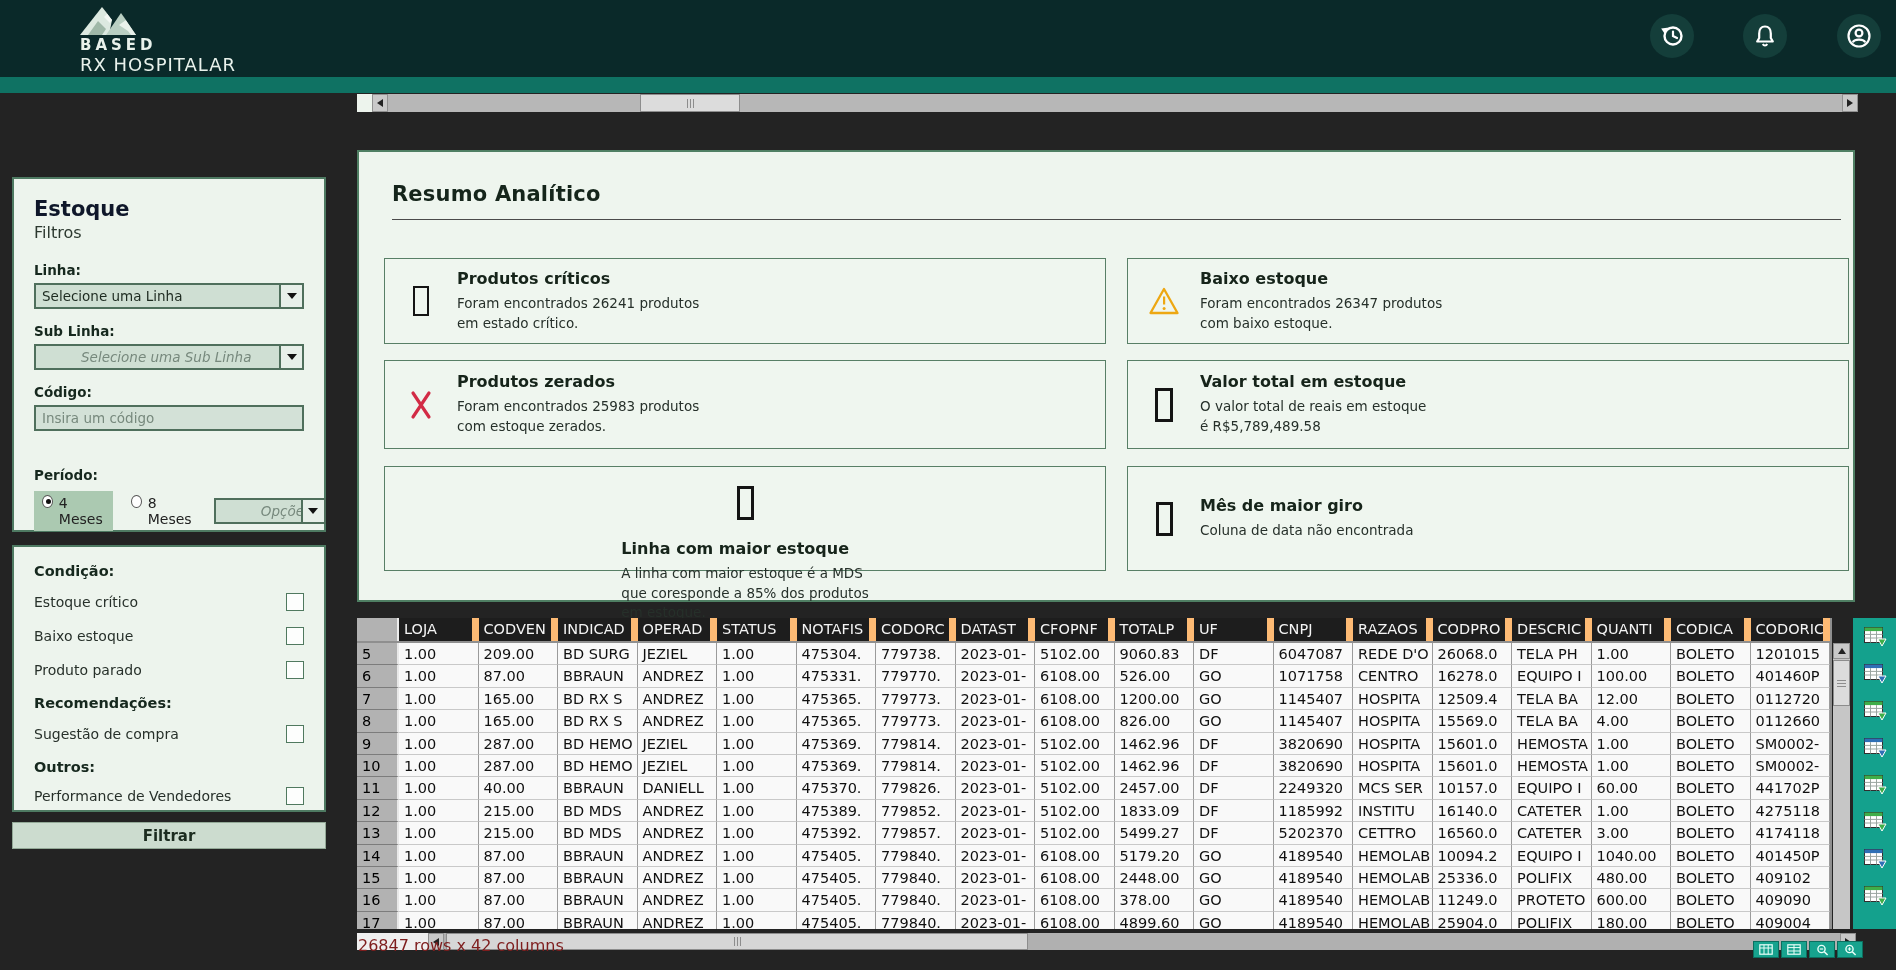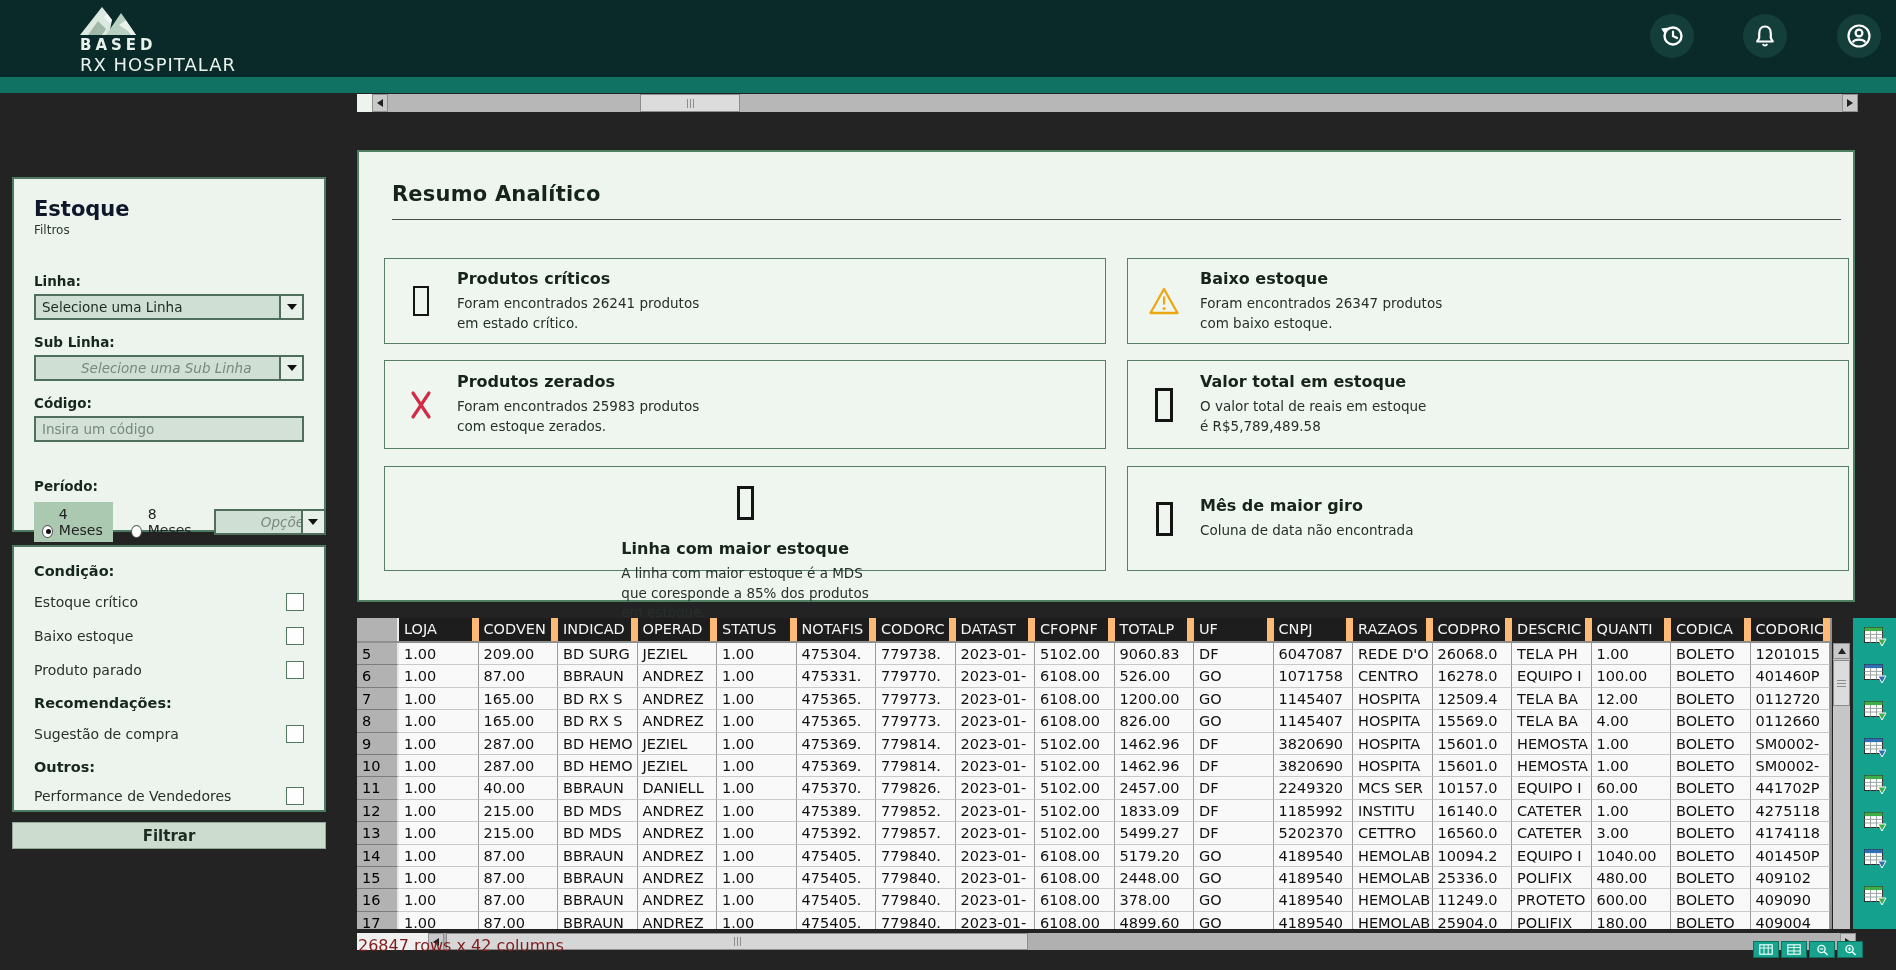--- a/index.html
+++ b/index.html
@@ -18,33 +18,33 @@
   .brand2 { left:80px; top:54px; color:#e9f2ec; font-size:18px; letter-spacing:1px; }
   .hdr-btn { top:14px; width:44px; height:44px; border-radius:50%; background:#143e3a;
              display:flex; align-items:center; justify-content:center; cursor:pointer; }
   .hdr-btn svg { display:block; }
 
   
   .panel { background:#edf4ed; border:2px solid #4e7a62; }
   .p1 { left:12px; top:177px; width:314px; height:355px; padding:16px 20px; }
   .p2 { left:12px; top:545px; width:314px; height:267px; padding:16px 20px; }
   .sb-title { font-size:21px; font-weight:bold; color:#0f172a; margin:2px 0 2px; }
-  .sb-sub { font-size:12px; color:#2c382f; margin-bottom:36px; }
+  .sb-sub { font-size:16px; color:#2c382f; margin-bottom:20px; }
   .fld-label { font-size:13.5px; font-weight:bold; color:#16281e; margin:14px 0 5px; }
   .combo { height:26px; border:2px solid #4f6f5c; background:#cfdfd3; display:flex; align-items:center; }
   .combo .val { flex:1; font-size:13.5px; color:#1d2a20; padding:0 6px; white-space:nowrap; overflow:hidden; }
   .combo .val.ph { color:#77897d; font-style:italic;padding-left:45px; }
   .combo .arrow-box { width:23px; align-self:stretch; border-left:2px solid #4f6f5c; background:#e7efe9;
                       display:flex; align-items:center; justify-content:center; }
   .tri-down { width:0; height:0; border-left:5px solid transparent; border-right:5px solid transparent; border-top:6px solid #111; }
   .txt-input { width:100%; height:26px; border:2px solid #4f6f5c; background:#d3e1d7; font-size:13.5px;
                color:#1d2a20; padding:0 6px; font-family:"DejaVu Sans", sans-serif; outline:none; }
   .txt-input::placeholder { color:#77897d; opacity:1; }
   .periodo-row { display:flex; align-items:center; gap:10px; margin-top:8px; }
-  .radio-opt { display:flex; align-items:flex-end; gap:6px; font-size:14px; color:#222; padding:4px 8px; }
+  .radio-opt { display:flex; align-items:flex-start; gap:6px; font-size:14px; color:#222; padding:4px 8px; }
   .radio-opt.sel { background:#abc9b1; }
   .radio { width:13px; height:13px; border-radius:50%; border:1px solid #555; background:#fff; position:relative; }
   .radio.on:after { content:""; position:absolute; left:3px; top:3px; width:5px; height:5px; border-radius:50%; background:#111; }
   .opcoes { width:112px; margin-left:2px; }
   .chk-row { display:flex; justify-content:space-between; align-items:center; margin:0 0 16px; }
   .chk-row .lbl { font-size:14px; color:#27302a; }
   .chk { width:18px; height:18px; background:#fdfefd; border:1.5px solid #50795f; }
   .grp-label { font-size:14.5px; font-weight:bold; color:#16281e; margin:0 0 14px; }
   .filtrar { left:12px; top:822px; width:314px; height:27px; background:#ccdccf; border:1px solid #93a997;
              font-size:15px; font-weight:bold; color:#1c2c20; display:flex; align-items:center; justify-content:center; cursor:pointer; }

